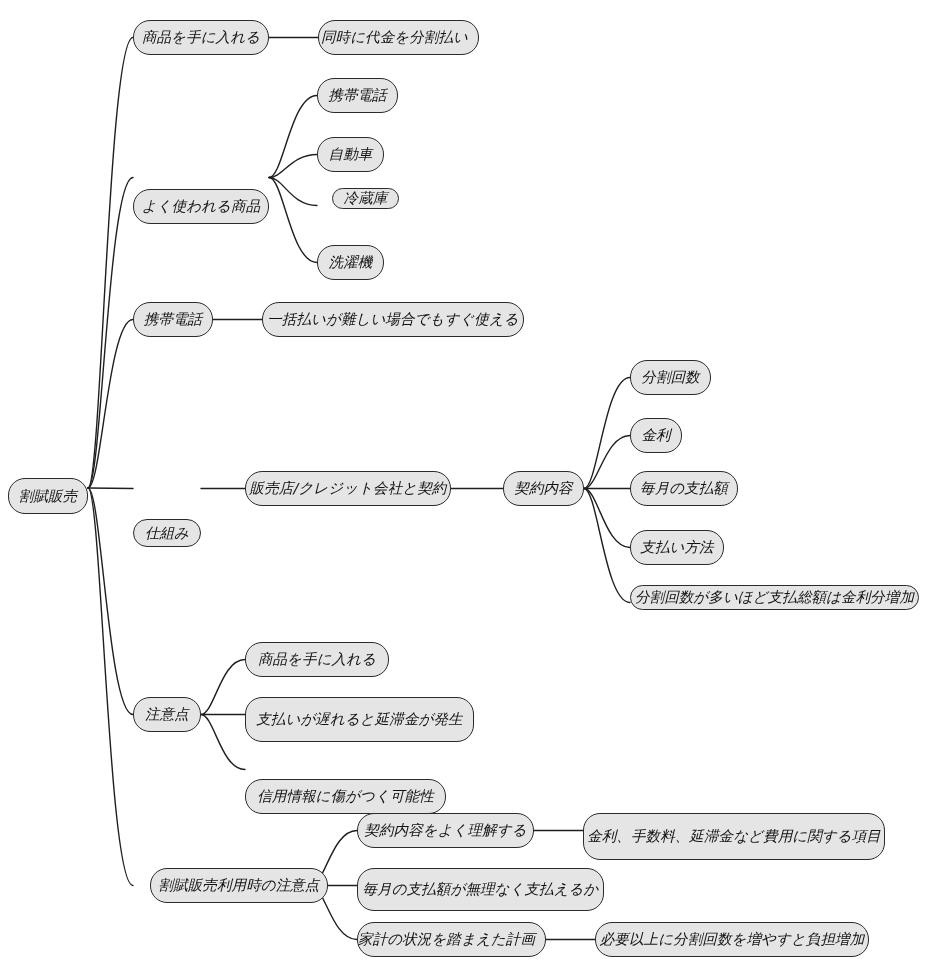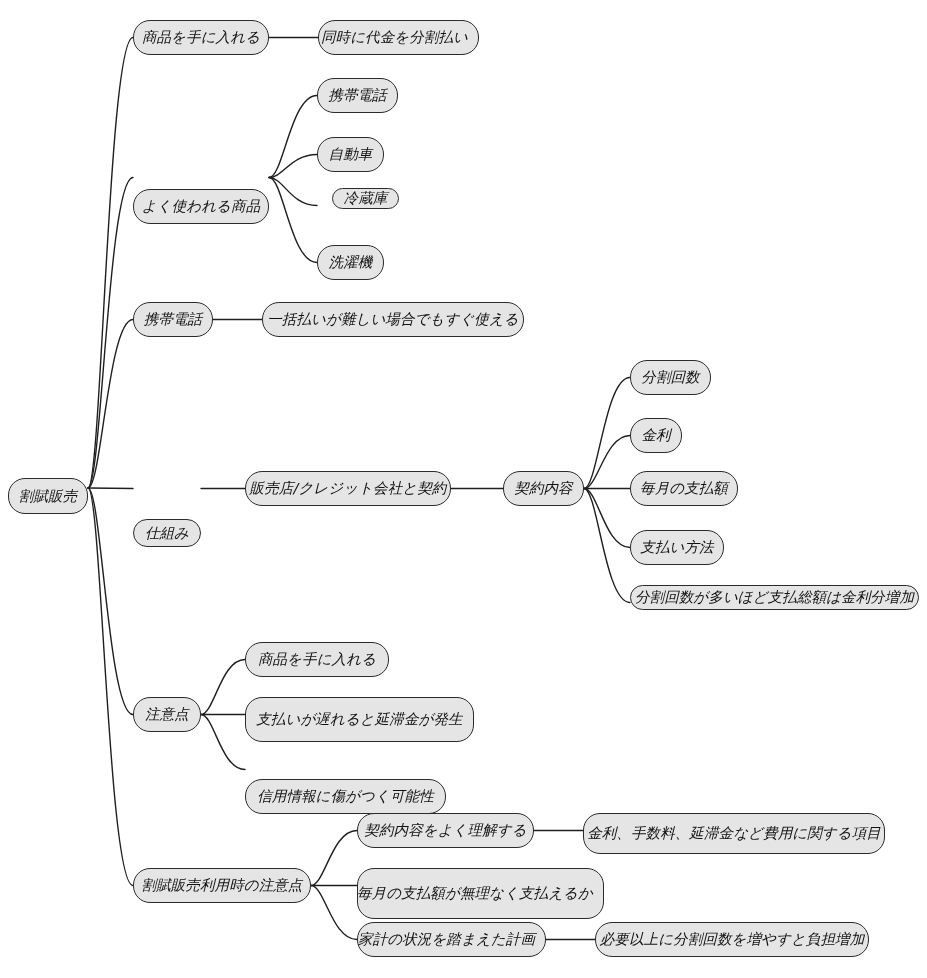--- a/index.html
+++ b/index.html
@@ -147,30 +147,30 @@
       </div>
       <div class="mm-node" style="left: 245px; top: 642px; width: 144px; height: 35px;">
         <span class="mm-label">商品を手に入れる</span>
       </div>
       <div class="mm-node" style="left: 245px; top: 697px; width: 229px; height: 45px;">
         <span class="mm-label">支払いが遅れると延滞金が発生</span>
       </div>
       <div class="mm-node" style="left: 245px; top: 752px; width: 201px; height: 35px; margin-top: 27px;">
         <span class="mm-label">信用情報に傷がつく可能性</span>
       </div>
-      <div class="mm-node" style="left: 133px; top: 868px; width: 178px; height: 35px;">
+      <div class="mm-node" style="left: 150px; top: 868px; width: 178px; height: 35px;">
         <span class="mm-label">割賦販売利用時の注意点</span>
       </div>
       <div class="mm-node" style="left: 357px; top: 813px; width: 177px; height: 35px;">
         <span class="mm-label">契約内容をよく理解する</span>
       </div>
-      <div class="mm-node" style="left: 583px; top: 813px; width: 302px; height: 41px;">
+      <div class="mm-node" style="left: 583px; top: 813px; width: 302px; height: 47px;">
         <span class="mm-label">金利、手数料、延滞金など費用に関する項目</span>
       </div>
-      <div class="mm-node" style="left: 357px; top: 868px; width: 247px; height: 51px; justify-content: flex-end;">
+      <div class="mm-node" style="left: 357px; top: 868px; width: 247px; height: 43px;">
         <span class="mm-label">毎月の支払額が無理なく支払えるか</span>
       </div>
       <div class="mm-node" style="left: 357px; top: 922px; width: 189px; height: 35px; justify-content: flex-end;">
         <span class="mm-label">家計の状況を踏まえた計画</span>
       </div>
       <div class="mm-node" style="left: 595px; top: 922px; width: 274px; height: 35px;">
         <span class="mm-label">必要以上に分割回数を増やすと負担増加</span>
       </div>
     </div>
 </div>

